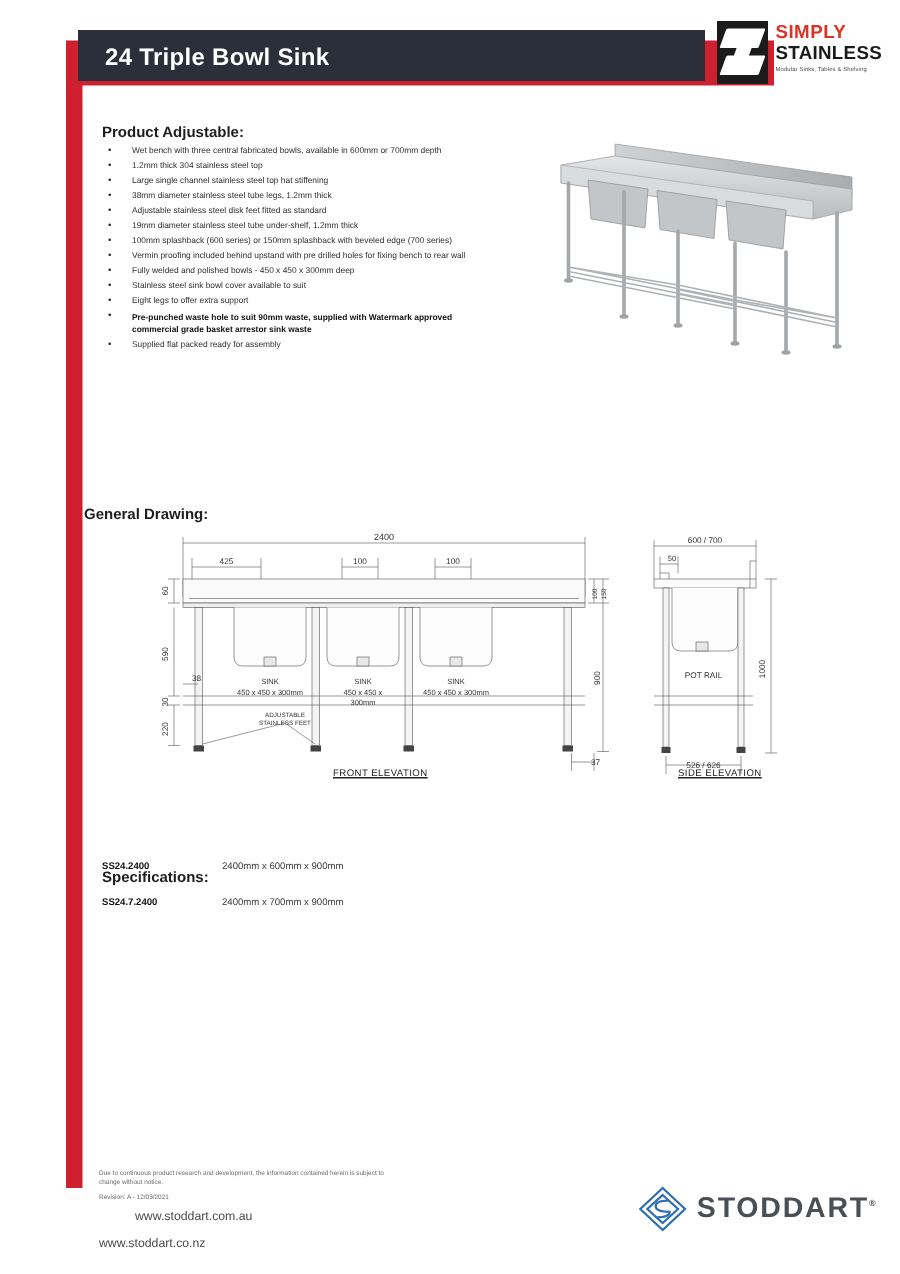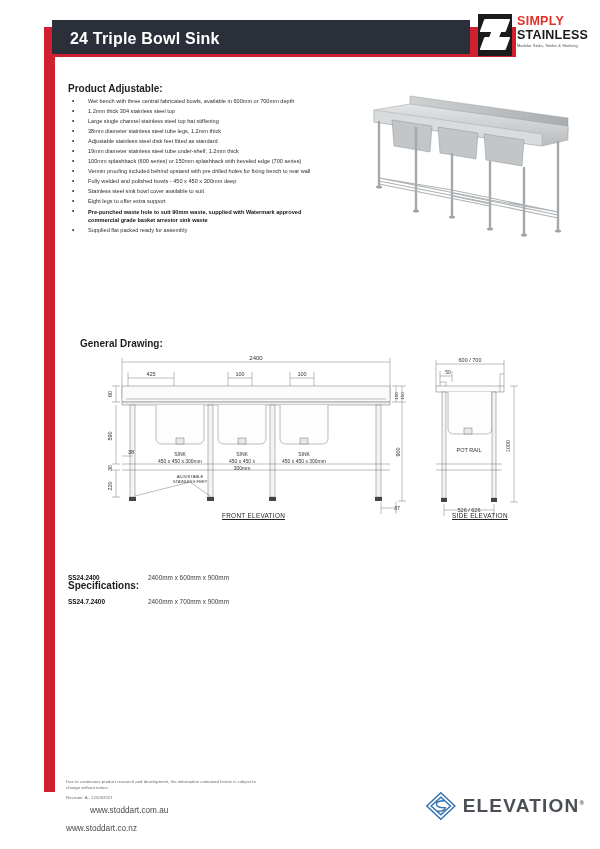--- a/index.html
+++ b/index.html
@@ -69,21 +69,21 @@
   .ss-simply { font-size: 12.5px; font-weight: bold; color: #e03127; line-height: 13px; letter-spacing: .3px; }
   .ss-stainless { font-size: 12.5px; font-weight: bold; color: #1b1b1b; line-height: 14px; letter-spacing: .2px; }
   .ss-tag { font-size: 3.9px; color: #4a4a4a; letter-spacing: .1px; margin-top: 1px; }
 
   
   .section-title {
     position: absolute;
     font-size: 10px; font-weight: bold; color: #1d1d1d;
   }
   #product-info-title { left: 68px; top: 83px; }
-  #general-drawing-title { left: 80px; top: 338px; }
+  #general-drawing-title { left: 56px; top: 338px; }
   #specifications-title { left: 68px; top: 580px; }
 
   .bullets {
     position: absolute;
     left: 68px; top: 97px;
     width: 248px;
     list-style: none;
   }
   .bullets li {
     position: relative;
@@ -408,15 +408,15 @@
 
 <div class="stoddart-logo">
   <svg width="36" height="34" viewBox="0 0 36 34">
     <g fill="none" stroke="#2f6fb0" stroke-width="1.6">
       <polygon points="18,2 34,17 18,32 2,17"></polygon>
       <polygon points="18,7 29,17 18,27 7,17"></polygon>
       <path d="M22,11 Q13,11 13,15 Q13,19 23,19 Q23,23 14,23"></path>
     </g>
   </svg>
   <div class="stoddart-text">
-    <span>ELEVATION</span><sup>®</sup>
+    <span>STODDART</span><sup>®</sup>
   </div>
 </div>
 
 </body></html>

